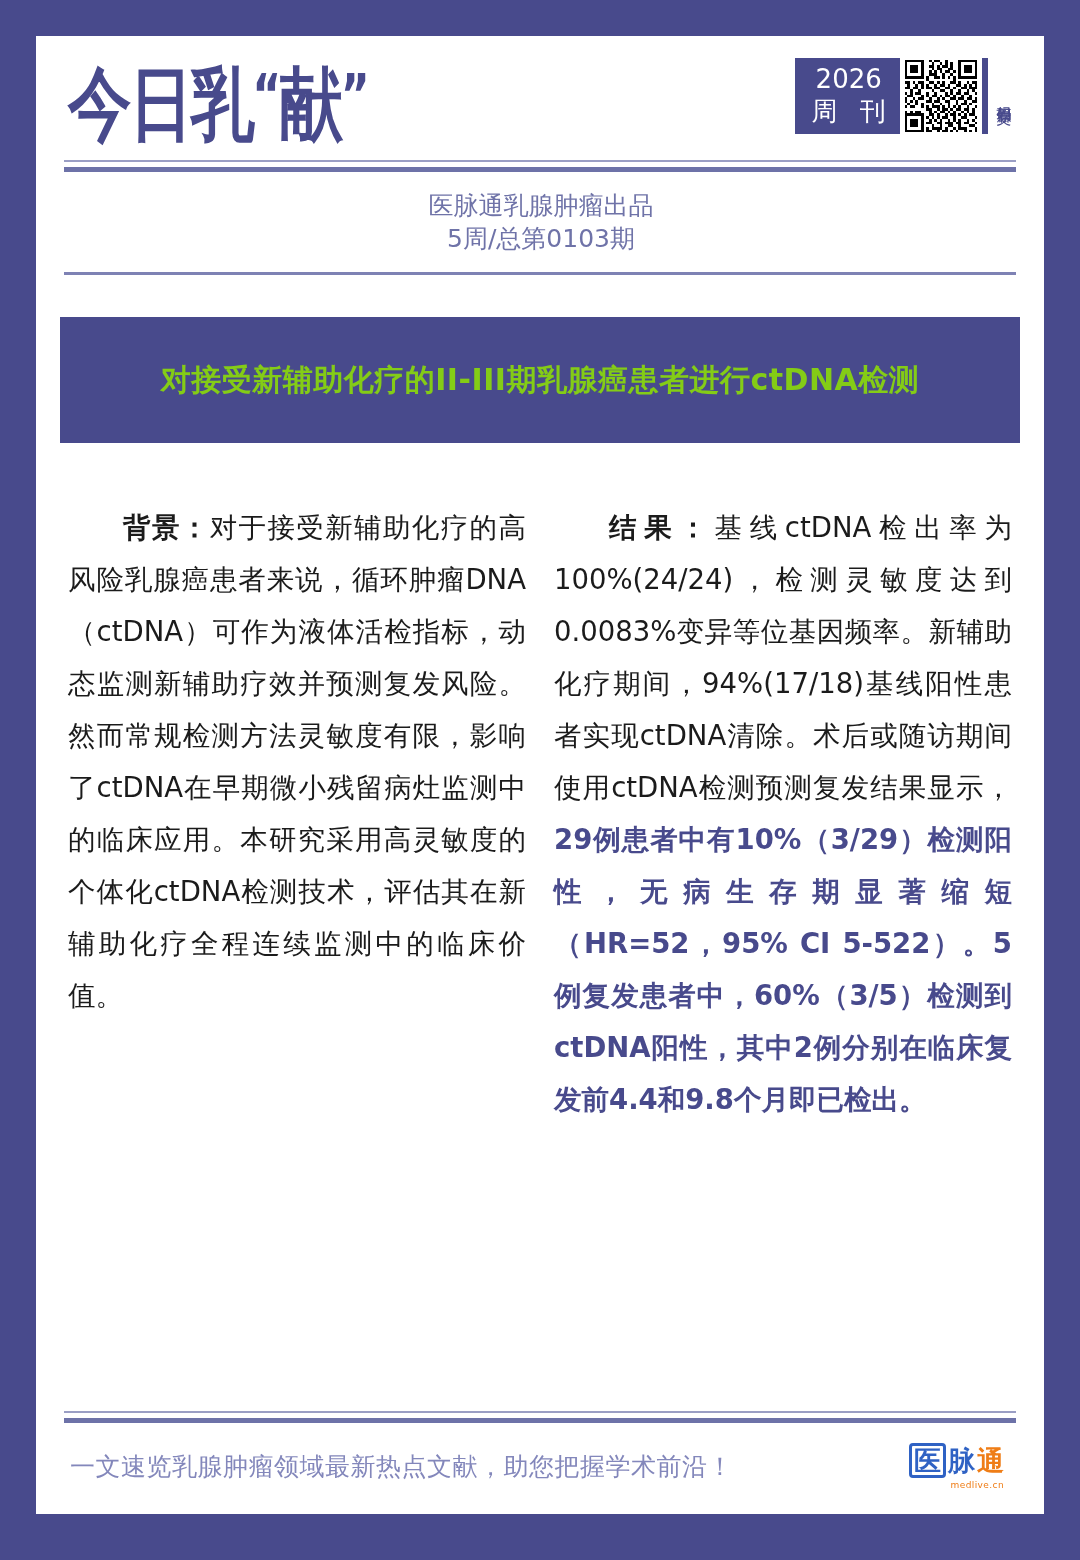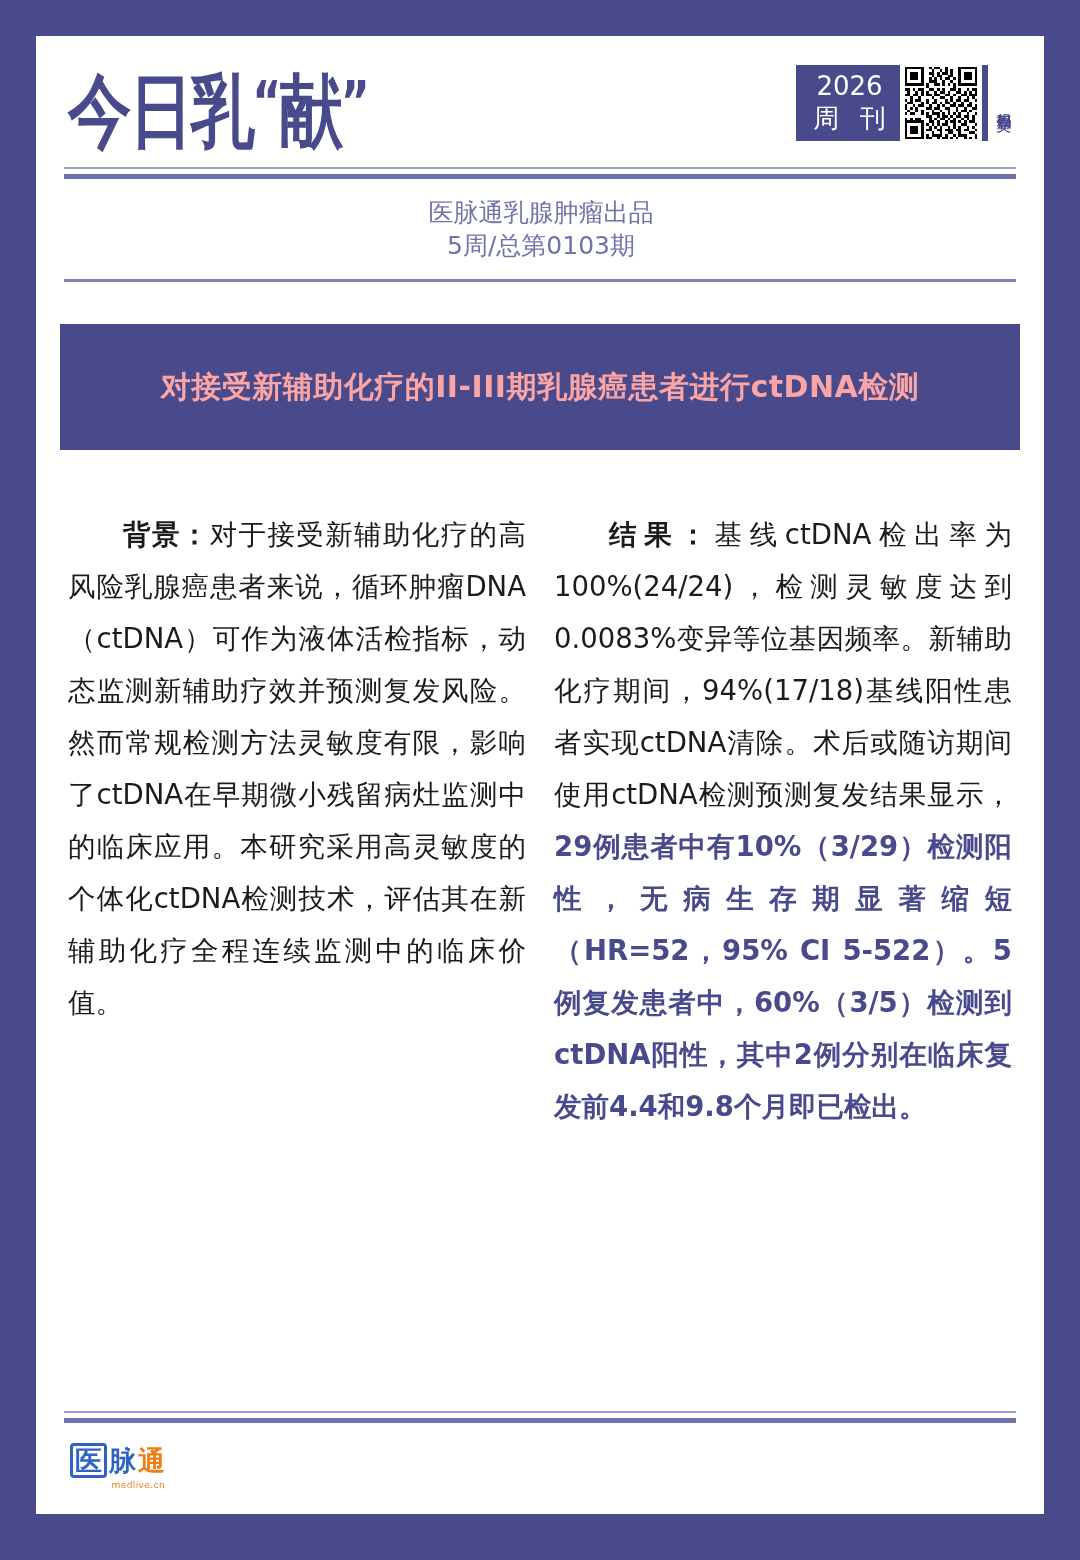--- a/index.html
+++ b/index.html
@@ -20,21 +20,21 @@
     background: #484a8c;
     box-sizing: border-box;
     padding: 36px 36px 46px 36px;
   }
   .sheet {
     position: relative;
     width: 100%;
     height: 100%;
     background: #ffffff;
     box-sizing: border-box;
-    padding: 15px 24px;
+    padding: 8px 24px;
   }
 
   
   .masthead {
     position: relative;
     height: 116px;
     display: flex;
     align-items: center;
   }
   .brand-logo {
@@ -69,21 +69,21 @@
   }
   .qr-year {
     color: #ffffff;
     font-size: 26px;
     line-height: 1.22;
     font-weight: 400;
     text-align: center;
     letter-spacing: 0px;
     font-family: "DejaVu Sans", sans-serif;
   }
-  .qr-year .wk { letter-spacing: 7px; padding-left: 7px; font-family: Liberation Serif, serif; }
+  .qr-year .wk { letter-spacing: 7px; padding-left: 7px; }
   .qr-img { width: 82px; height: 82px; background: #fff; padding: 2px; box-sizing: border-box; }
   .qr-side {
     color: #484a8c;
     font-size: 15px;
     line-height: 1.28;
     writing-mode: vertical-rl;
     text-orientation: upright;
     margin-left: 7px;
     letter-spacing: 1px;
     align-self: center;
@@ -113,21 +113,21 @@
   .title-banner {
     margin: 42px 0 0 0;
     background: #484a8c;
     height: 126px;
     display: flex;
     align-items: center;
     justify-content: center;
   }
   .title-banner h1 {
     margin: 0;
-    color: #fca5a5;
+    color: #84cc16;
     font-size: 30px;
     font-weight: 700;
     letter-spacing: 0.5px;
     font-family: "DejaVu Sans", sans-serif;
   }
 
   
   .columns {
     display: flex;
     gap: 28px;
@@ -439,20 +439,21 @@
       </div>
       <div class="col">
         <p class="para"><span class="lbl">结果：</span><span>基线ctDNA检出率为100%(24/24)，检测灵敏度达到0.0083%变异等位基因频率。新辅助化疗期间，94%(17/18)基线阳性患者实现ctDNA清除。术后或随访期间使用ctDNA检测预测复发结果显示，</span><span class="hl">29例患者中有10%（3/29）检测阳性，无病生存期显著缩短（HR=52，95% CI 5-522）。5例复发患者中，60%（3/5）检测到ctDNA阳性，其中2例分别在临床复发前4.4和9.8个月即已检出。</span></p>
       </div>
     </div>
 
     <div class="footer-wrap">
       <div class="rule-thin"></div>
       <div class="rule-thick"></div>
       <div class="footer-row">
+        <div class="footer-text">一文速览乳腺肿瘤领域最新热点文献，助您把握学术前沿！</div>
         <div class="footer-logo">
           <div class="fl-main">
             <span class="fl-box">医</span>
               <span>脉</span>
               <span class="fl-orange">通</span>
           </div>
           <div class="fl-sub">medlive.cn</div>
         </div>
       </div>
     </div>

